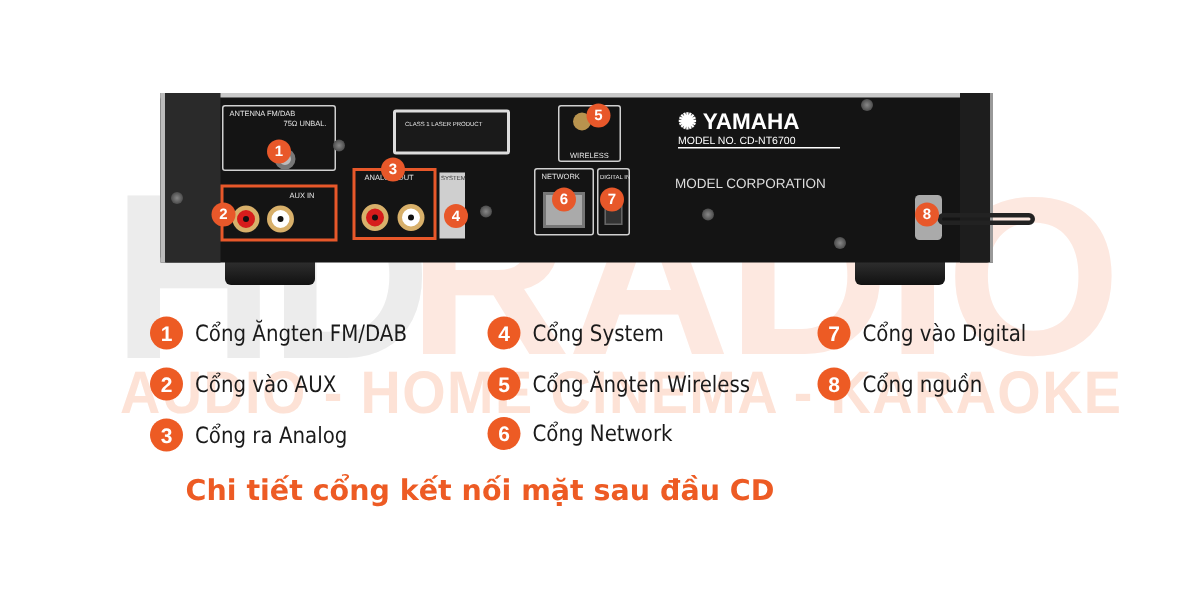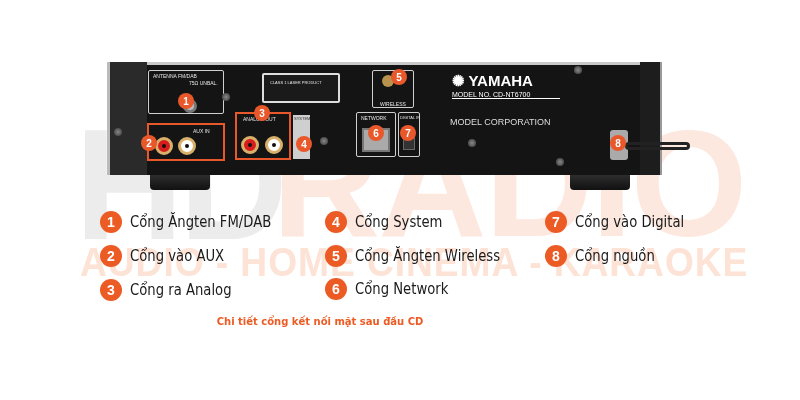--- a/index.html
+++ b/index.html
@@ -17,21 +17,21 @@
   .lbl { position: absolute; color: #e6e6e6; font-size: 5px; font-family: "Liberation Sans", sans-serif; white-space: nowrap; }
   .badge { position: absolute; width: 16px; height: 16px; border-radius: 50%; background: #e8582a; color: #fff; font-size: 10px; font-weight: bold; display: flex; align-items: center; justify-content: center; font-family: "Liberation Sans", sans-serif; }
   .rca { position: absolute; width: 18px; height: 18px; border-radius: 50%; border: 3px solid #d8b06a; background: #fff; }
   .rca.red { background: #d61c1c; }
   .rca::after { content: ""; position: absolute; left: 4px; top: 4px; width: 4px; height: 4px; border-radius: 50%; background: #111; }
   .screw { position: absolute; width: 8px; height: 8px; border-radius: 50%; background: radial-gradient(#888,#333); }
   .brand { position: absolute; color: #fff; font-family: "Liberation Sans", sans-serif; }
   .legend { position: absolute; display: flex; align-items: center; gap: 8px; }
   .legend .num { width: 22px; height: 22px; border-radius: 50%; background: #ed5b24; color: #fff; font-weight: bold; font-size: 14px; display: flex; align-items: center; justify-content: center; font-family: "Liberation Sans", sans-serif; }
   .legend .txt { font-size: 15px; color: #1a1a1a; font-family: "DejaVu Sans", sans-serif; transform: scaleX(0.88); transform-origin: left; white-space: nowrap; }
-  .caption { position: absolute; left: 0; width: 640px; top: 316px; text-align: center; color: #ed5b24; font-weight: bold; font-size: 10px; font-family: "DejaVu Sans", sans-serif; }
+  .caption { position: absolute; left: 0; width: 640px; top: 316px; text-align: center; color: #ed5b24; font-weight: bold; font-size: 19px; font-family: "DejaVu Sans", sans-serif; }
 </style>
 </head>
 <body>
 
 <div class="wm wm-hd">HD</div>
 <div class="wm wm-radio">RADIO</div>
 <div class="wm wm-tag">AUDIO - HOME CINEMA - KARAOKE</div>
 
 <div>
   <div class="foot" style="left:150px;"></div>

